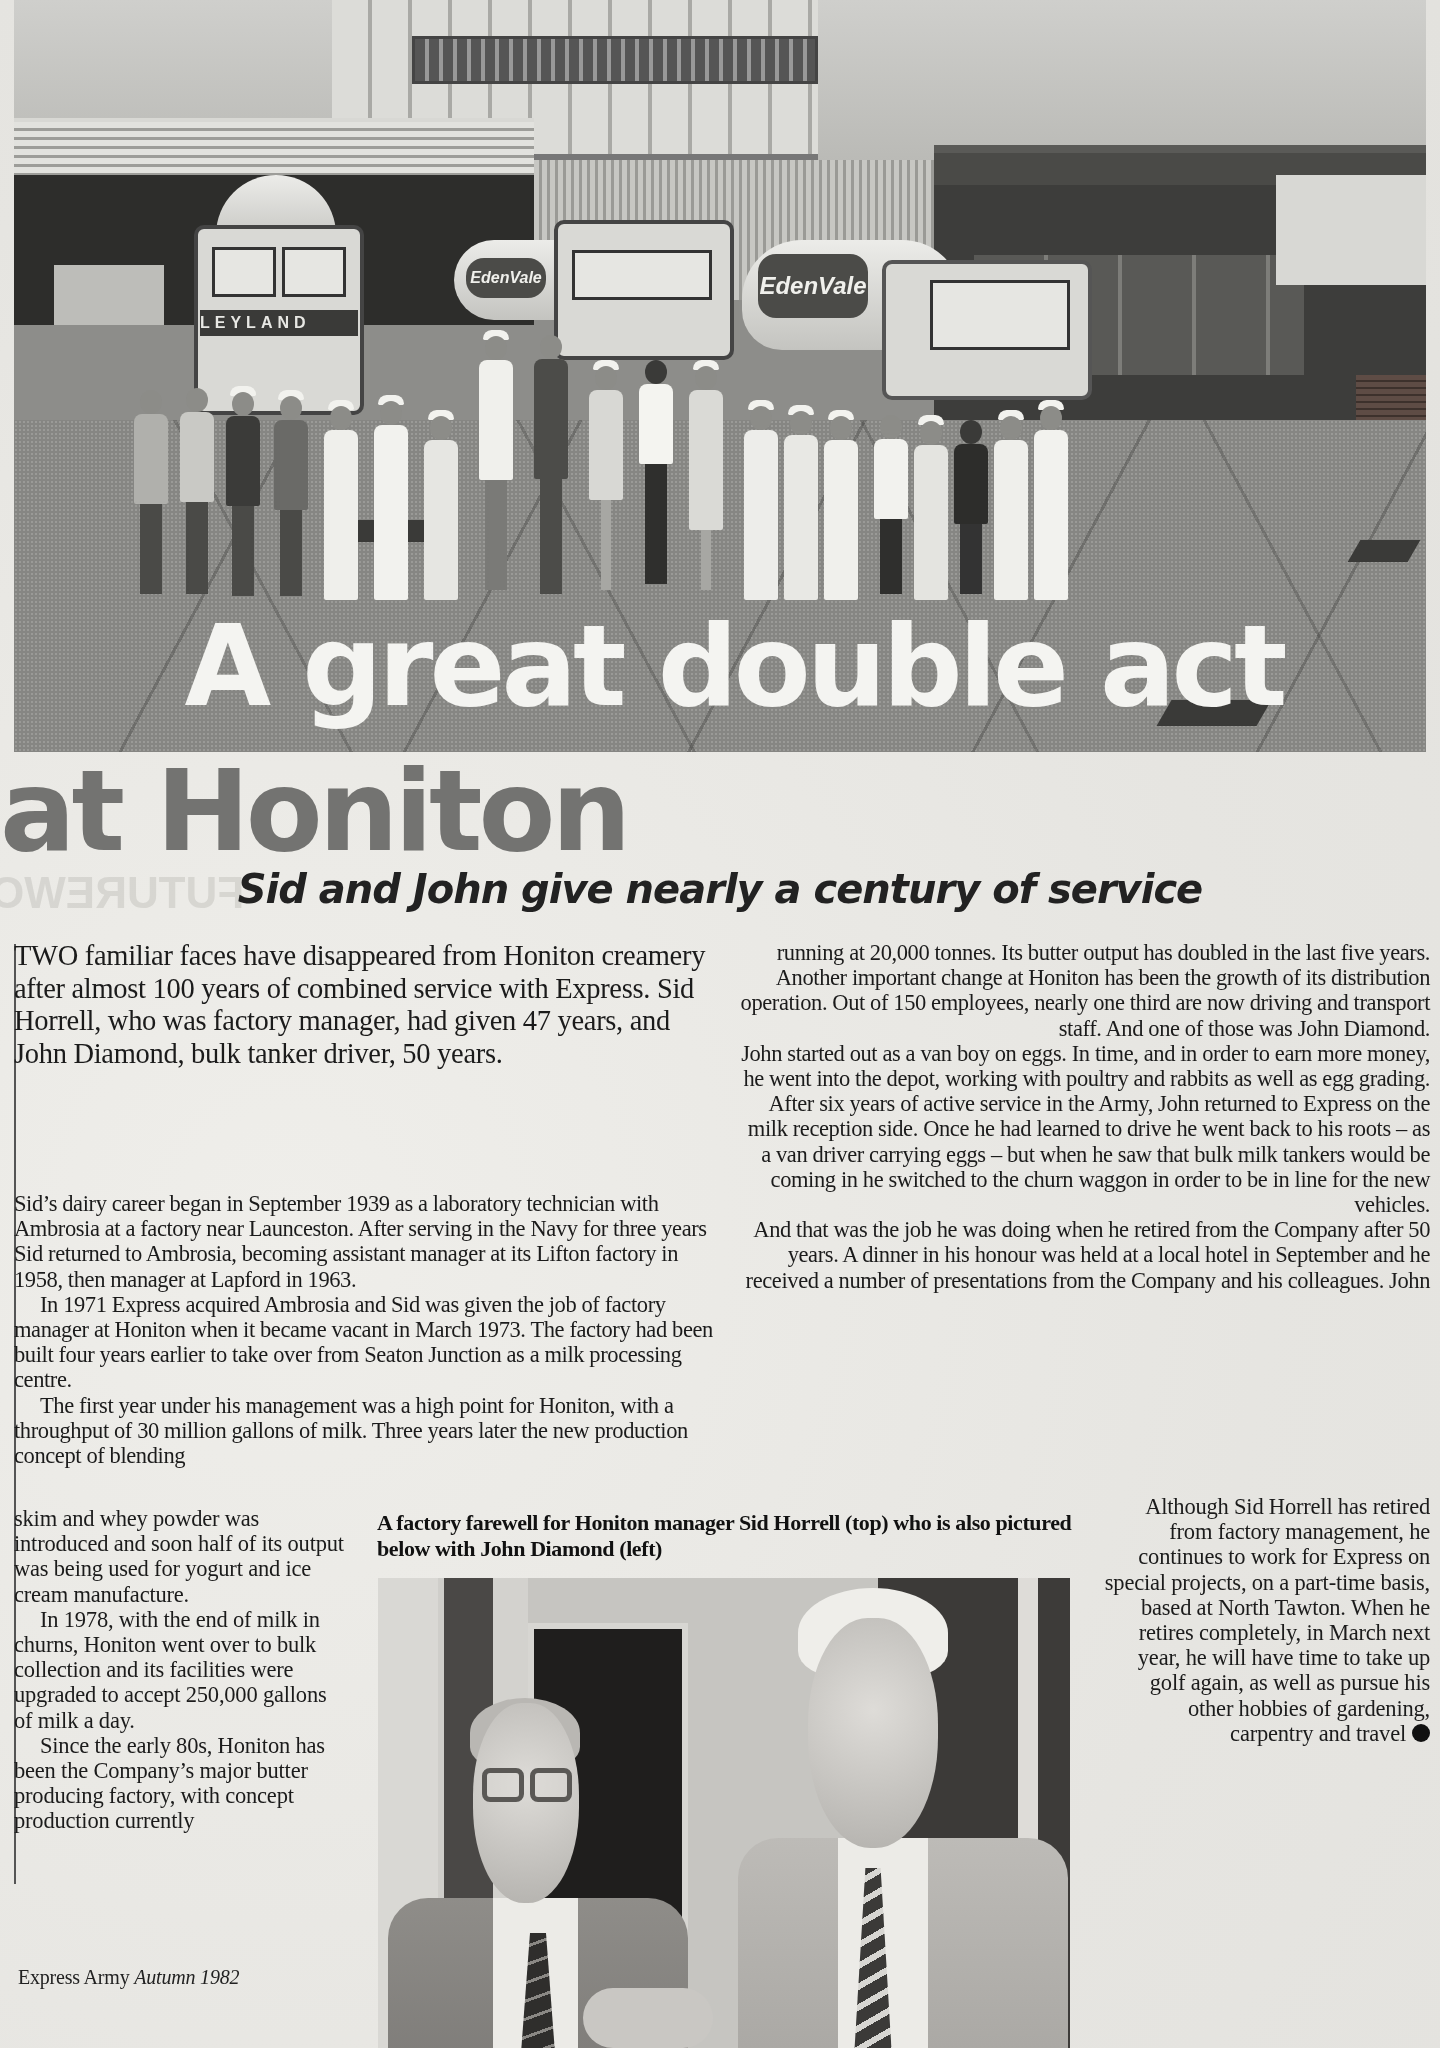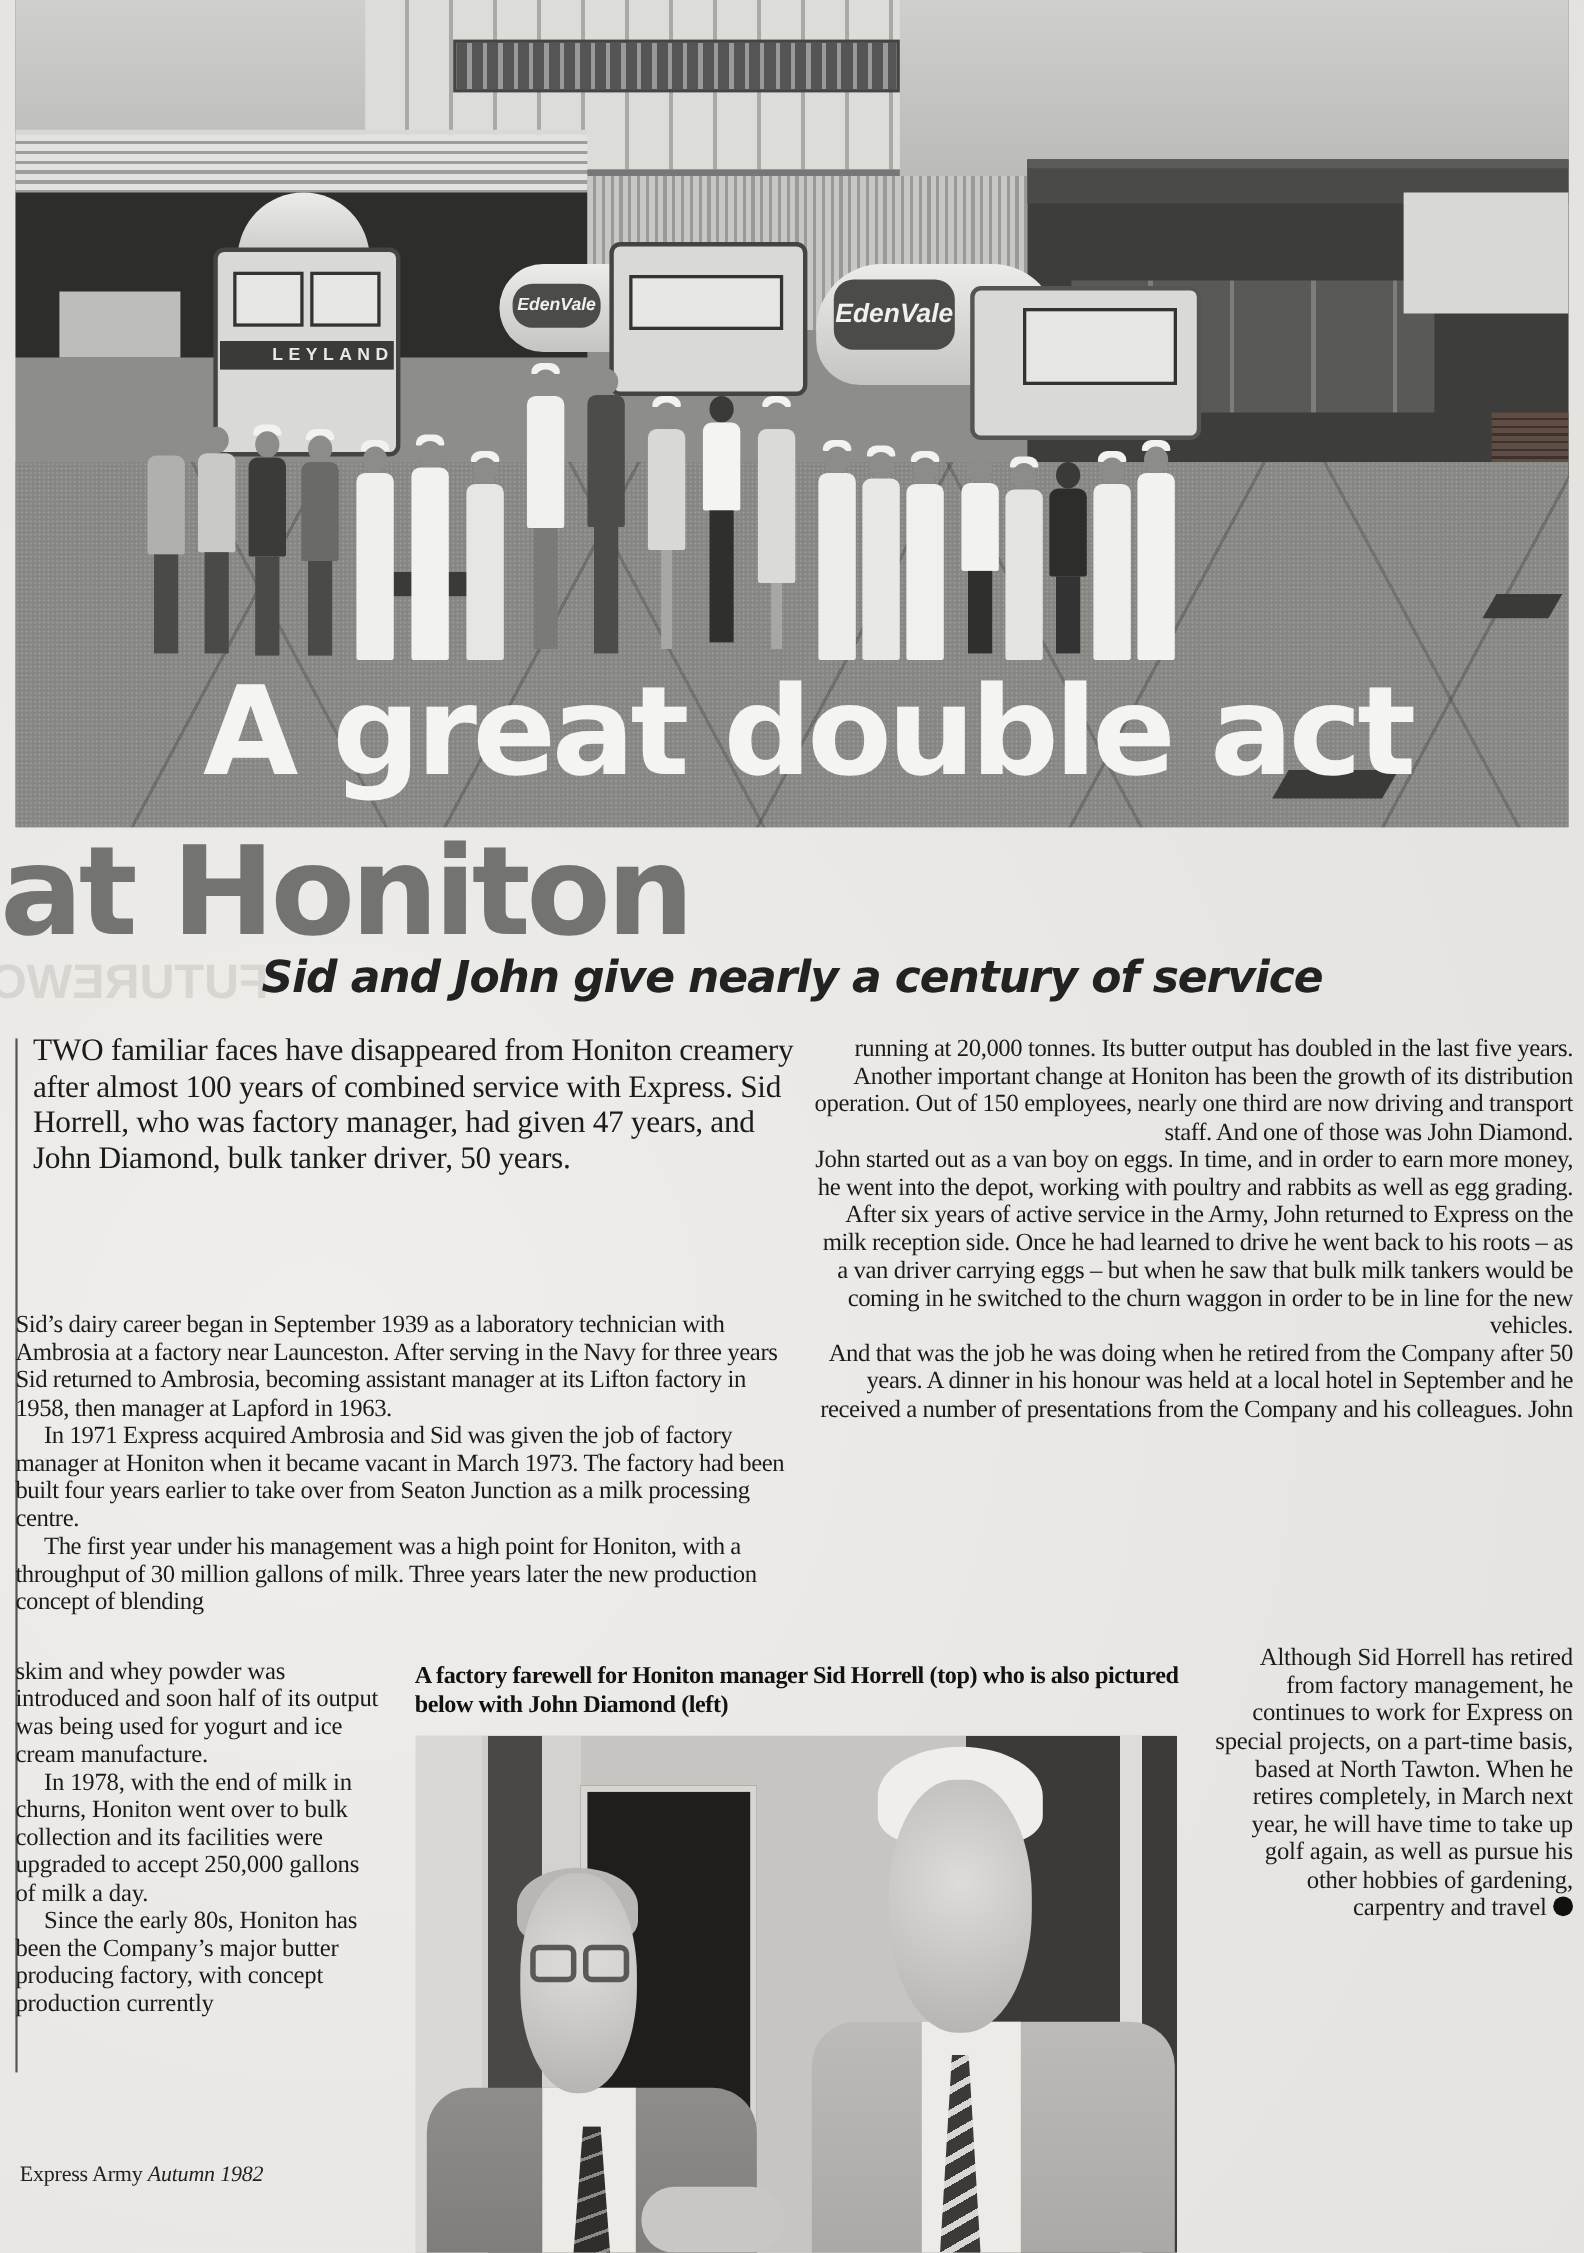--- a/index.html
+++ b/index.html
@@ -45,21 +45,21 @@
       repeating-linear-gradient(118deg, transparent 0 248px, rgba(60,60,58,.35) 248px 251px),
       repeating-linear-gradient(62deg, transparent 0 300px, rgba(60,60,58,.3) 300px 303px),
       radial-gradient(#9a9a97 1px, #868683 1px) 0 0/4px 4px; }
   .grate { position: absolute; width: 90px; height: 22px; background: #3a3a38; transform: skewX(-30deg); }
 
   .truck { position: absolute; }
   .truck .tank { position: absolute; background: linear-gradient(#ecece9, #c4c4c0); border-radius: 60px 60px 8px 8px; }
   .truck .cab { position: absolute; background: #d9d9d5; border: 4px solid #444; border-radius: 10px; }
   .truck .win { position: absolute; background: #e6e6e2; border: 3px solid #333; }
   .truck .grille { position: absolute; background: #3a3a38; color: #e8e8e4; font-family: "Liberation Sans", sans-serif;
-    font-weight: bold; letter-spacing: 5px; text-align: right; font-size: 16px; }
+    font-weight: bold; letter-spacing: 5px; text-align: left; font-size: 16px; }
   .truck .brand { position: absolute; background: #4b4b48; color: #f0f0ec; font-family: "Liberation Sans", sans-serif;
     font-weight: bold; font-style: italic; text-align: center; border-radius: 18px; }
 
   .crowd { position: absolute; left: 120px; top: 300px; width: 1220px; height: 300px; }
   .person { position: absolute; bottom: 0; width: 34px; }
   .person .head { width: 22px; height: 24px; margin: 0 auto; border-radius: 50%; background: #8c8c88; }
   .person .hat { width: 26px; height: 10px; margin: 0 auto -4px; border-radius: 12px 12px 2px 2px; background: #f2f2ee; }
   .person .body { width: 34px; border-radius: 8px 8px 2px 2px; }
   .person .legs { width: 22px; margin: 0 auto; height: 60px; background: #4a4a47; }
 
@@ -76,21 +76,21 @@
   }
   .subhead {
     position: absolute; left: 0; width: 1440px; top: 866px; text-align: center;
     font-family: "DejaVu Sans", sans-serif; font-style: italic; font-size: 40px; color: #222;
     letter-spacing: -1px;
   }
 
   
   .col-rule { position: absolute; left: 14px; top: 944px; width: 2px; height: 940px; background: #555; }
   .lead {
-    position: absolute; left: 30px; top: 940px; width: 700px;
+    position: absolute; left: 14px; top: 940px; width: 700px;
     font-size: 28.5px; line-height: 32.5px; letter-spacing: -0.3px;
   }
   .col-left {
     position: absolute; left: 14px; top: 1148px; width: 700px;
     font-size: 22.5px; line-height: 25.2px; letter-spacing: -0.4px; margin-top: 43px;
   }
   .col-left p, .col-right p { margin: 0; }
   .indent { text-indent: 26px; }
   .col-left-narrow {
     position: absolute; left: 14px; top: 1506px; width: 330px;

